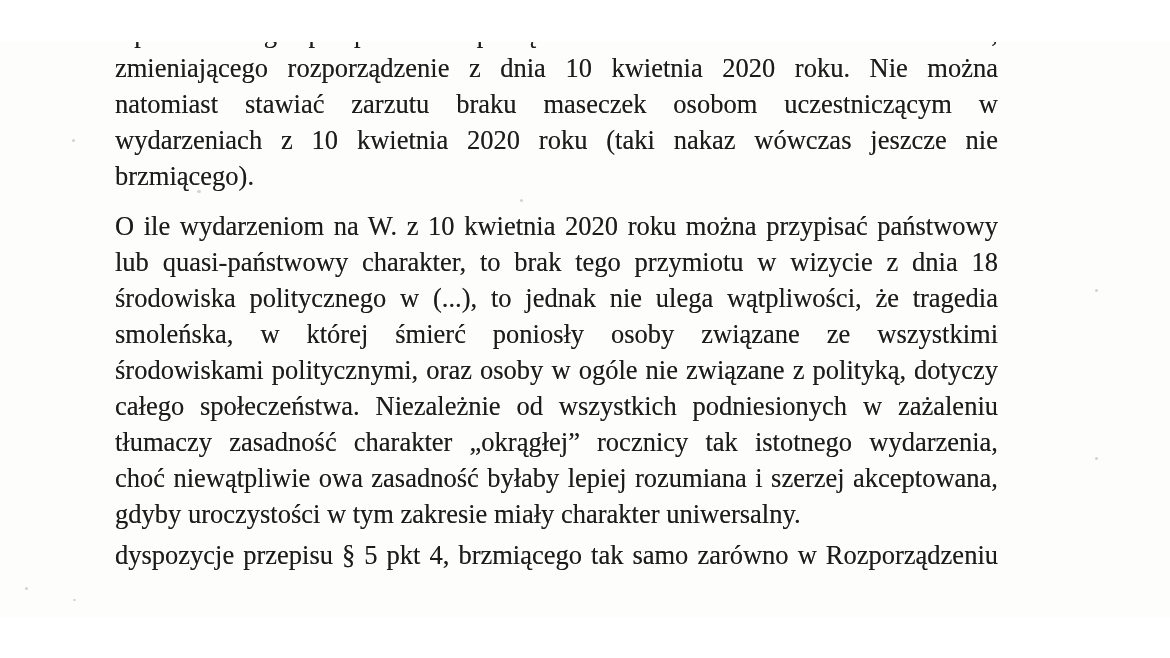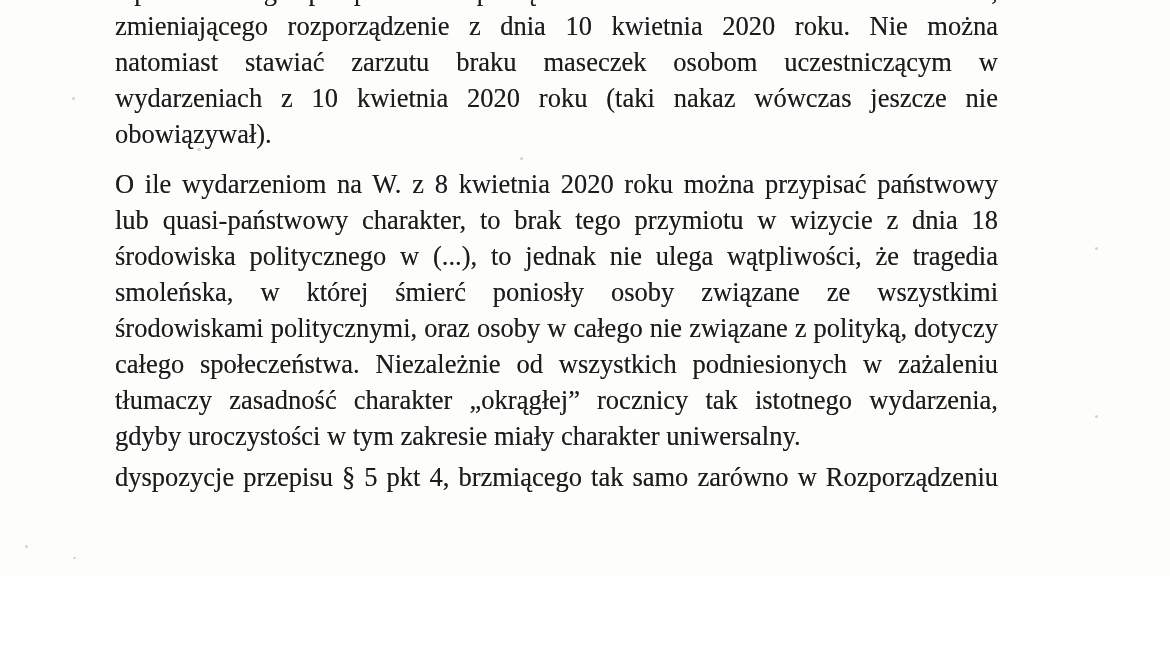--- a/index.html
+++ b/index.html
@@ -7,20 +7,21 @@
   body { background: #ffffff; }
 
   .page {
     position: relative;
     width: 1170px;
     height: 575px;
     background: #fdfdfc;
     overflow: hidden;
     font-family: "Liberation Serif", "DejaVu Serif", serif;
     color: #1c1c1c;
+    margin-top: 42px;
   }
 
   .text-col {
     position: absolute;
     left: 115px;
     top: 0;
     width: 883px;
   }
 
   
@@ -72,30 +73,31 @@
 
     <div class="clip-strip">
       <span class="clip-text">wprowadzonego przepisami rozporządzenia z dnia 16 kwietnia 2020 roku,</span>
     </div>
 
     <div id="paragraphs">
         <div class="para para-0">
           <div class="line">zmieniającego rozporządzenie z dnia 10 kwietnia 2020 roku. Nie można</div>
           <div class="line">natomiast stawiać zarzutu braku maseczek osobom uczestniczącym w</div>
           <div class="line">wydarzeniach z 10 kwietnia 2020 roku (taki nakaz wówczas jeszcze nie</div>
-          <div class="line flush">obowiązywał).</div>
+          <div class="line flush">brzmiącego).</div>
         </div>
         <div class="para para-1">
-          <div class="line">O ile wydarzeniom na W. z 8 kwietnia 2020 roku można przypisać państwowy</div>
+          <div class="line">O ile wydarzeniom na W. z 10 kwietnia 2020 roku można przypisać państwowy</div>
           <div class="line">lub quasi-państwowy charakter, to brak tego przymiotu w wizycie z dnia 18</div>
           <div class="line">środowiska politycznego w (...), to jednak nie ulega wątpliwości, że tragedia</div>
           <div class="line">smoleńska, w której śmierć poniosły osoby związane ze wszystkimi</div>
-          <div class="line">środowiskami politycznymi, oraz osoby w całego nie związane z polityką, dotyczy</div>
+          <div class="line">środowiskami politycznymi, oraz osoby w ogóle nie związane z polityką, dotyczy</div>
           <div class="line">całego społeczeństwa. Niezależnie od wszystkich podniesionych w zażaleniu</div>
           <div class="line">tłumaczy zasadność charakter „okrągłej” rocznicy tak istotnego wydarzenia,</div>
+          <div class="line">choć niewątpliwie owa zasadność byłaby lepiej rozumiana i szerzej akceptowana,</div>
           <div class="line flush">gdyby uroczystości w tym zakresie miały charakter uniwersalny.</div>
         </div>
         <div class="para para-2">
           <div class="line">dyspozycje przepisu § 5 pkt 4, brzmiącego tak samo zarówno w Rozporządzeniu</div>
         </div>
       </div>
 
   </div>
 
   <div class="speck" style="left:72px;  top:97px;  width:3px; height:3px;"></div>

